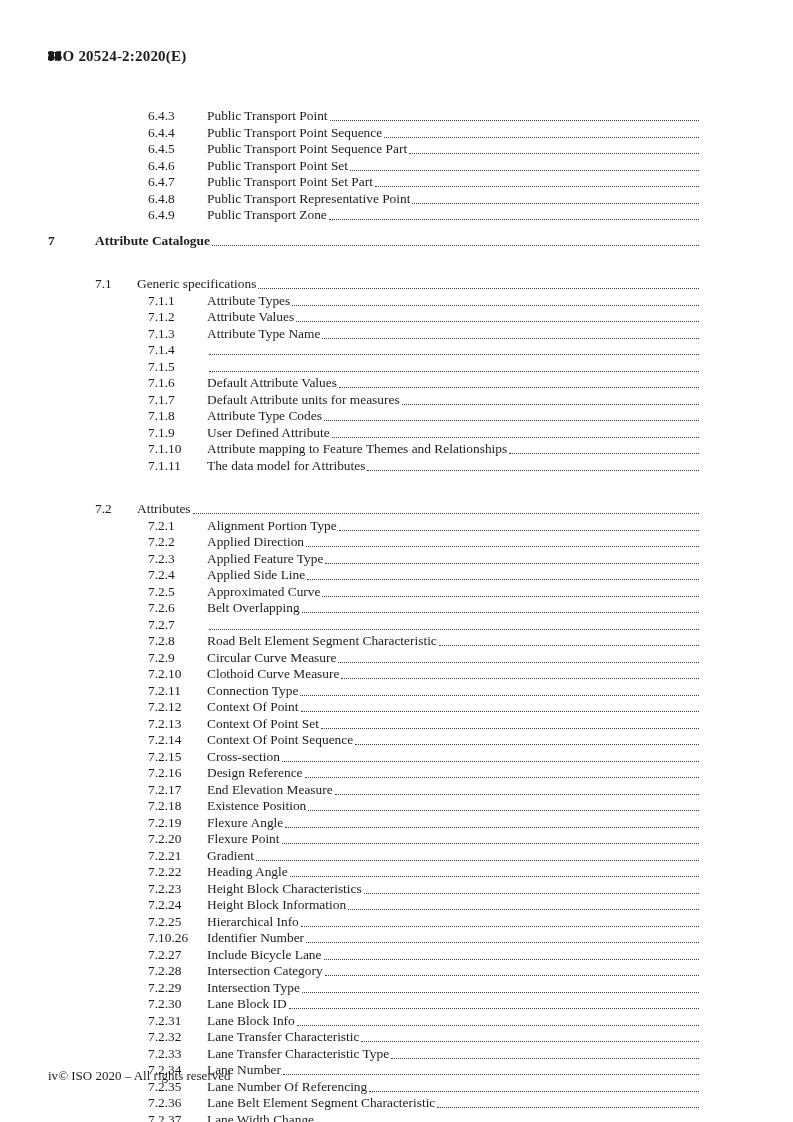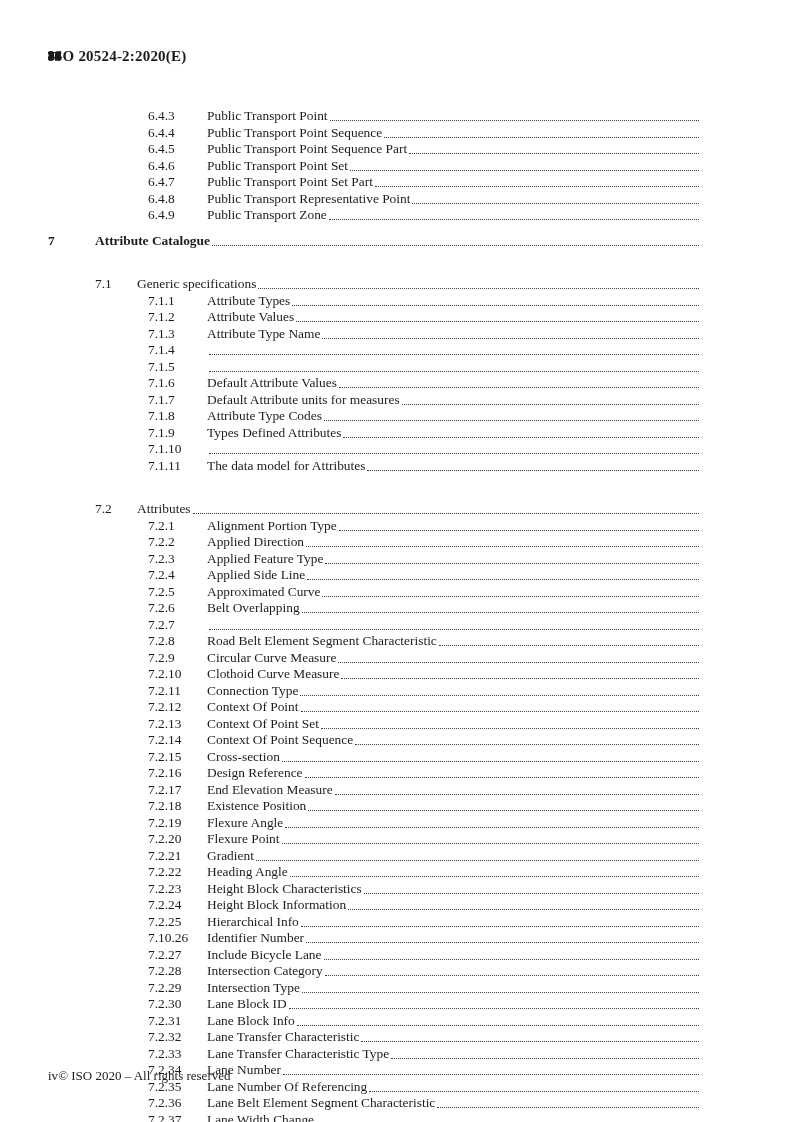--- a/index.html
+++ b/index.html
@@ -162,26 +162,27 @@
         <span class="page">58</span>
       </div>
       <div class="toc-row level3">
         <span class="num">7.1.8</span>
         <span class="title">Attribute Type Codes</span>
         <span class="leader"></span>
         <span class="page">58</span>
       </div>
       <div class="toc-row level3">
         <span class="num">7.1.9</span>
-        <span class="title">Types Defined Attributes</span>
+        <span class="title">User Defined Attribute</span>
         <span class="leader"></span>
         <span class="page">58</span>
       </div>
       <div class="toc-row level3">
         <span class="num">7.1.10</span>
+        <span class="title">Attribute mapping to Feature Themes and Relationships</span>
         <span class="leader"></span>
         <span class="page">59</span>
       </div>
       <div class="toc-row level3">
         <span class="num">7.1.11</span>
         <span class="title">The data model for Attributes</span>
         <span class="leader"></span>
         <span class="page">64</span>
       </div>
       <div class="toc-row level2">

